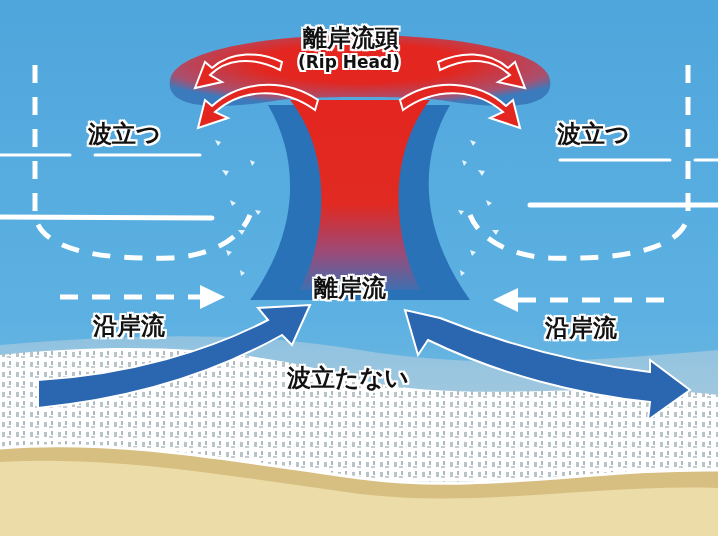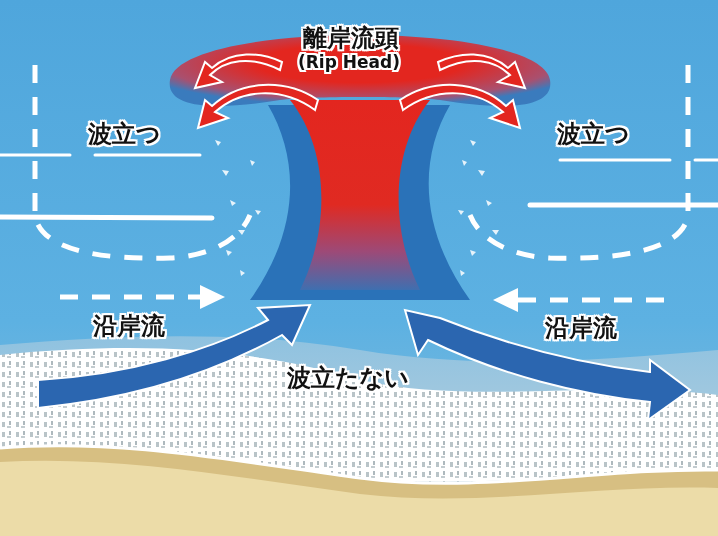--- a/index.html
+++ b/index.html
@@ -94,16 +94,17 @@
     <path d="M440,318 C520,350 590,365 650,372 L650,360 L690,390 L648,420 L650,402 C580,395 500,375 428,340 L418,355 L405,310 Z"></path>
   </g>
 
   <polygon points="300,305 320,320 300,340 315,350 330,320" fill="none"></polygon>
 </svg>
 
 <div class="lbl" style="left:298px;top:52px;font-size:17px;">(Rip Head)</div>
 <div class="lbl" style="left:303px;top:22px;font-size:24px;">離岸流頭</div>
 <div class="lbl" style="left:88px;top:118px;font-size:24px;">波立つ</div>
 <div class="lbl" style="left:557px;top:118px;font-size:24px;">波立つ</div>
+<div class="lbl" style="left:314px;top:272px;font-size:24px;">離岸流</div>
 <div class="lbl" style="left:93px;top:310px;font-size:24px;">沿岸流</div>
 <div class="lbl" style="left:545px;top:312px;font-size:24px;">沿岸流</div>
 <div class="lbl" style="left:287px;top:362px;font-size:24px;text-align:right;">波立たない</div>
 </div>
 
 </body></html>

